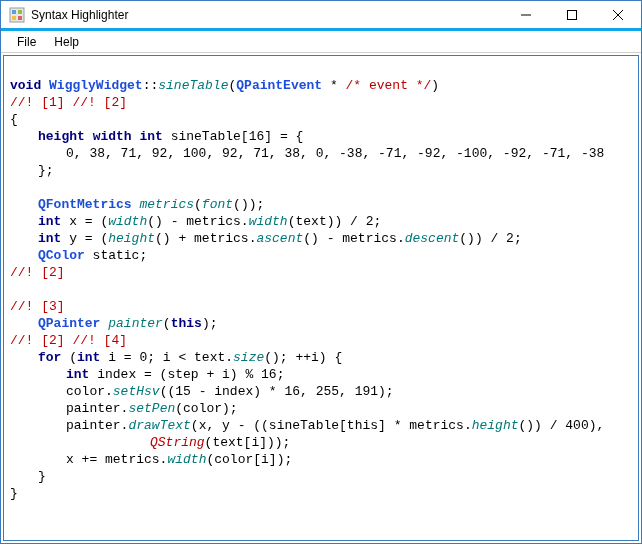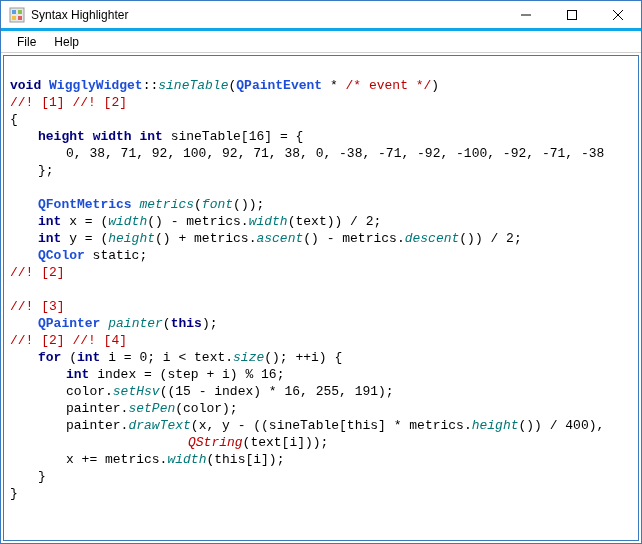--- a/index.html
+++ b/index.html
@@ -60,21 +60,21 @@
     font-family: Consolas, "Courier New", monospace;
     font-size: 13px;
     line-height: 17px;
     white-space: pre;
     color: #000;
   }
   .kw  { color: #00007f; font-weight: bold; margin-top: 47px; }   
   .cls { color: #1d4ed8; font-weight: bold; }   
   .fn  { color: #007878; font-style: italic; }  
   .cm  { color: #bb0000; text-align: center; }                       
-  .cmi { color: #bb0000; font-style: italic; margin-left: 38px; }   
+  .cmi { color: #bb0000; font-style: italic; }   
   .ind1 { padding-left: 28px; display: inline-block; }
   .ind2 { padding-left: 56px; display: inline-block; }
   .ind5 { padding-left: 140px; display: inline-block; }
 </style>
 </head>
 <body>
 
 <div class="titlebar">
   <span class="app-icon">
     <svg width="16" height="16" viewBox="0 0 16 16">
@@ -127,16 +127,16 @@
 
 <span><span class="cm">//! [3]</span></span>
 <span><span class="ind1"><span class="cls">QPainter</span><span> </span><span class="fn">painter</span><span>(</span><span class="kw">this</span><span>);</span></span></span>
 <span><span class="cm">//! [2] //! [4]</span></span>
 <span><span class="ind1"><span class="kw">for</span><span> (</span><span class="kw">int</span><span> i = 0; i &lt; text.</span><span class="fn">size</span><span>(); ++i) {</span></span></span>
 <span><span class="ind2"><span class="kw">int</span><span> index = (step + i) % 16;</span></span></span>
 <span><span class="ind2"><span>color.</span><span class="fn">setHsv</span><span>((15 - index) * 16, 255, 191);</span></span></span>
 <span><span class="ind2"><span>painter.</span><span class="fn">setPen</span><span>(color);</span></span></span>
 <span><span class="ind2"><span>painter.</span><span class="fn">drawText</span><span>(x, y - ((sineTable[this] * metrics.</span><span class="fn">height</span><span>()) / 400),</span></span></span>
 <span><span class="ind5"><span class="cmi">QString</span><span>(text[i]));</span></span></span>
-<span><span class="ind2"><span>x += metrics.</span><span class="fn">width</span><span>(this[i]);</span></span></span>
+<span><span class="ind2"><span>x += metrics.</span><span class="fn">width</span><span>(color[i]);</span></span></span>
 <span><span class="ind1"><span>}</span></span></span>
 <span><span>}</span></span>
 </div>
 
 </body></html>

